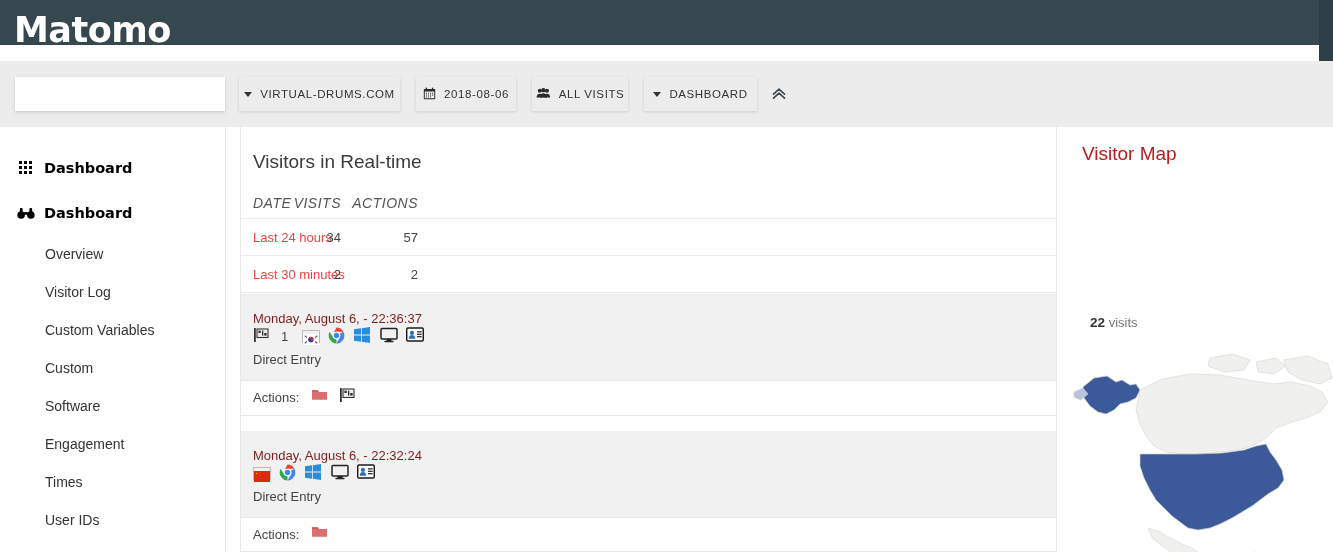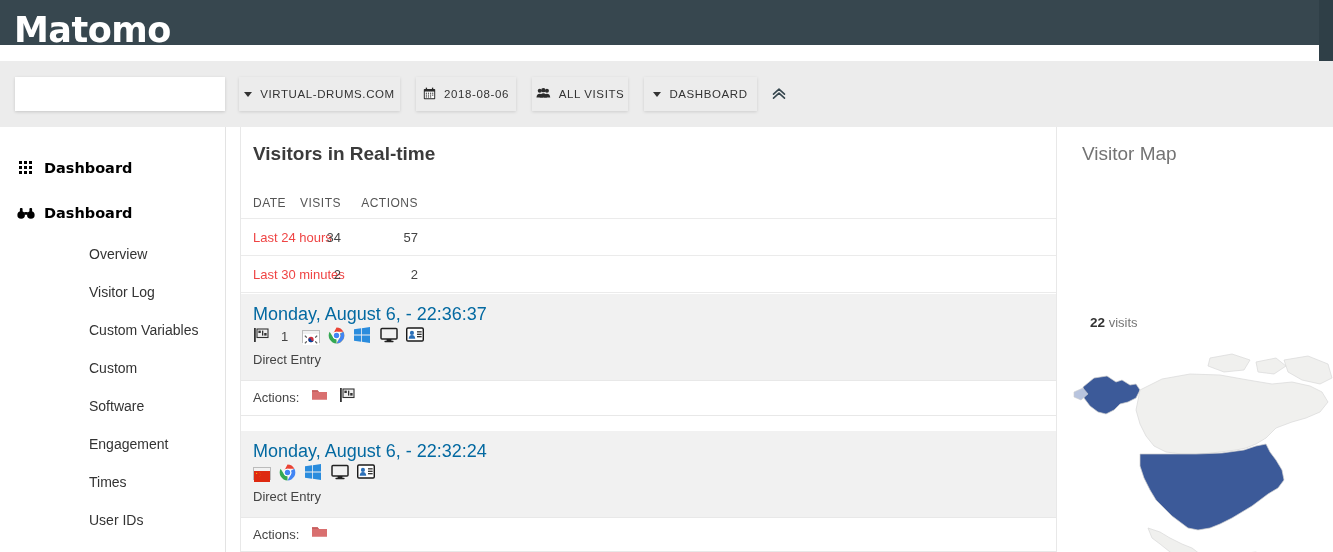--- a/index.html
+++ b/index.html
@@ -111,42 +111,41 @@
     font-size: 14.5px;
     font-weight: bold;
     color: #000;
     font-family: "DejaVu Sans", sans-serif;
   }
   .nav-sub-item {
     position: absolute; left: 0;
     width: 226px; height: 38px;
     display: flex; align-items: center;
     cursor: pointer;
-    margin-left: 44px;
   }
   .nav-sub-label {
     position: absolute; left: 45px;
     font-size: 14px;
     color: #333;
   }
 
   
   #realtime-widget {
     position: absolute; left: 240px; top: 127px;
     width: 817px; height: 425px;
     background: #ffffff;
     border: 1px solid #e8e8e8;
     border-top: none;
     overflow: hidden;
   }
   #realtime-title {
-    position: absolute; left: 12px; top: 16px;
+    position: absolute; left: 12px; top: 24px;
     font-size: 19px;
     color: #3b3b3b;
-    font-weight: bold;
+    font-weight: normal;
   }
   
   #summary-table {
     position: absolute; left: 0; top: 60px;
     width: 817px;
   }
   .summary-row {
     position: relative;
     width: 817px;
     display: flex;
@@ -175,35 +174,36 @@
   }
   .cell-actions {
     position: absolute; left: 820px;
     width: 140px;
     transform: translateX(-783px);
     text-align: right;
     font-size: 13px;
     color: #444;
   }
   .head-text {
-    font-size: 12px;
+    font-size: 14px;
     letter-spacing: 0.5px;
     color: #555;
+    font-style: italic;
   }
 
   
   .visitor-entry {
     position: absolute; left: 0;
     width: 817px;
     background: #f1f1f1;
   }
   .visitor-datetime {
-    position: absolute; left: 12px; top: 10px;
-    font-size: 18px;
-    color: #0369a1;
+    position: absolute; left: 12px; top: 17px;
+    font-size: 13px;
+    color: #7f1d1d;
   }
   .visitor-icons {
     position: absolute; left: 12px; top: 30px;
     height: 24px;
     display: flex;
     align-items: center;
     gap: 8px;
   }
   .visitor-referrer {
     position: absolute; left: 12px; top: 58px;
@@ -236,21 +236,21 @@
   
   #map-widget {
     position: absolute; left: 1070px; top: 127px;
     width: 263px; height: 425px;
     background: #ffffff;
     overflow: hidden;
   }
   #map-title {
     position: absolute; left: 12px; top: 16px;
     font-size: 19px;
-    color: #737373;
+    color: #b91c1c;
   }
   #map-visits {
     position: absolute; left: 20px; top: 188px;
     font-size: 13px;
     color: #777;
   }
   #map-visits b { color: #333; font-size: 13.5px; }
   #map-canvas {
     position: absolute; left: 0; top: 205px;
     width: 263px; height: 347px;

